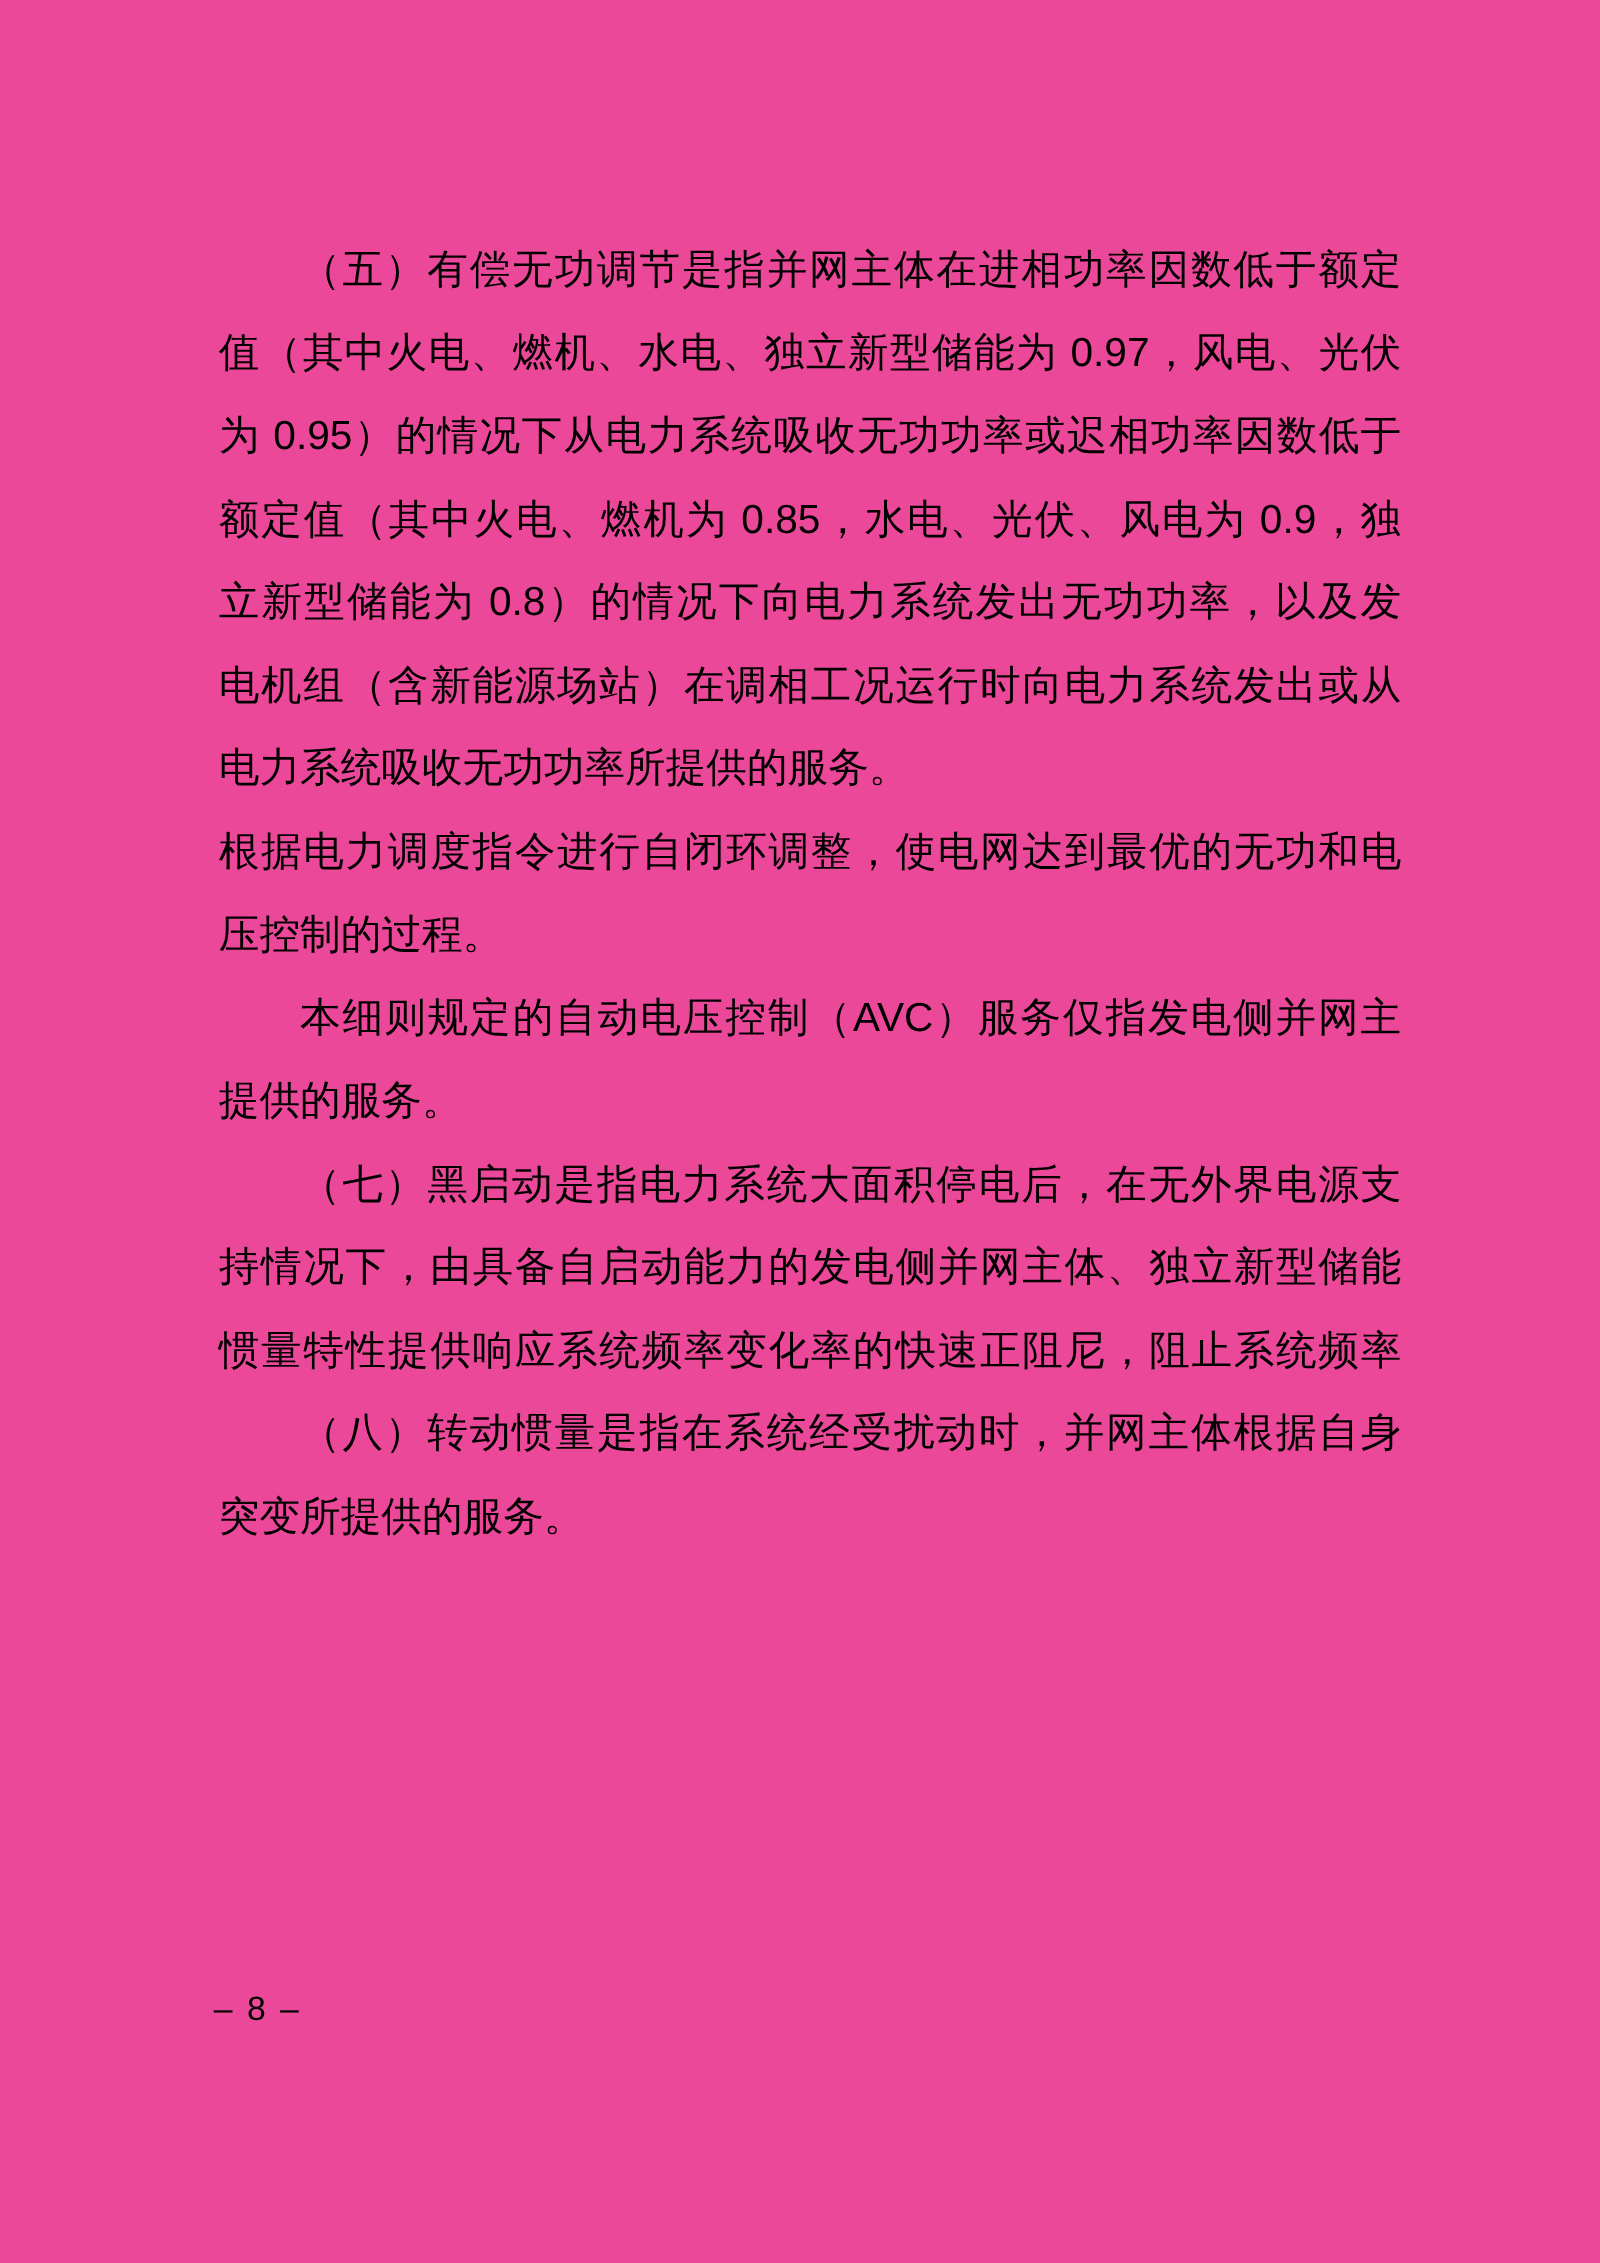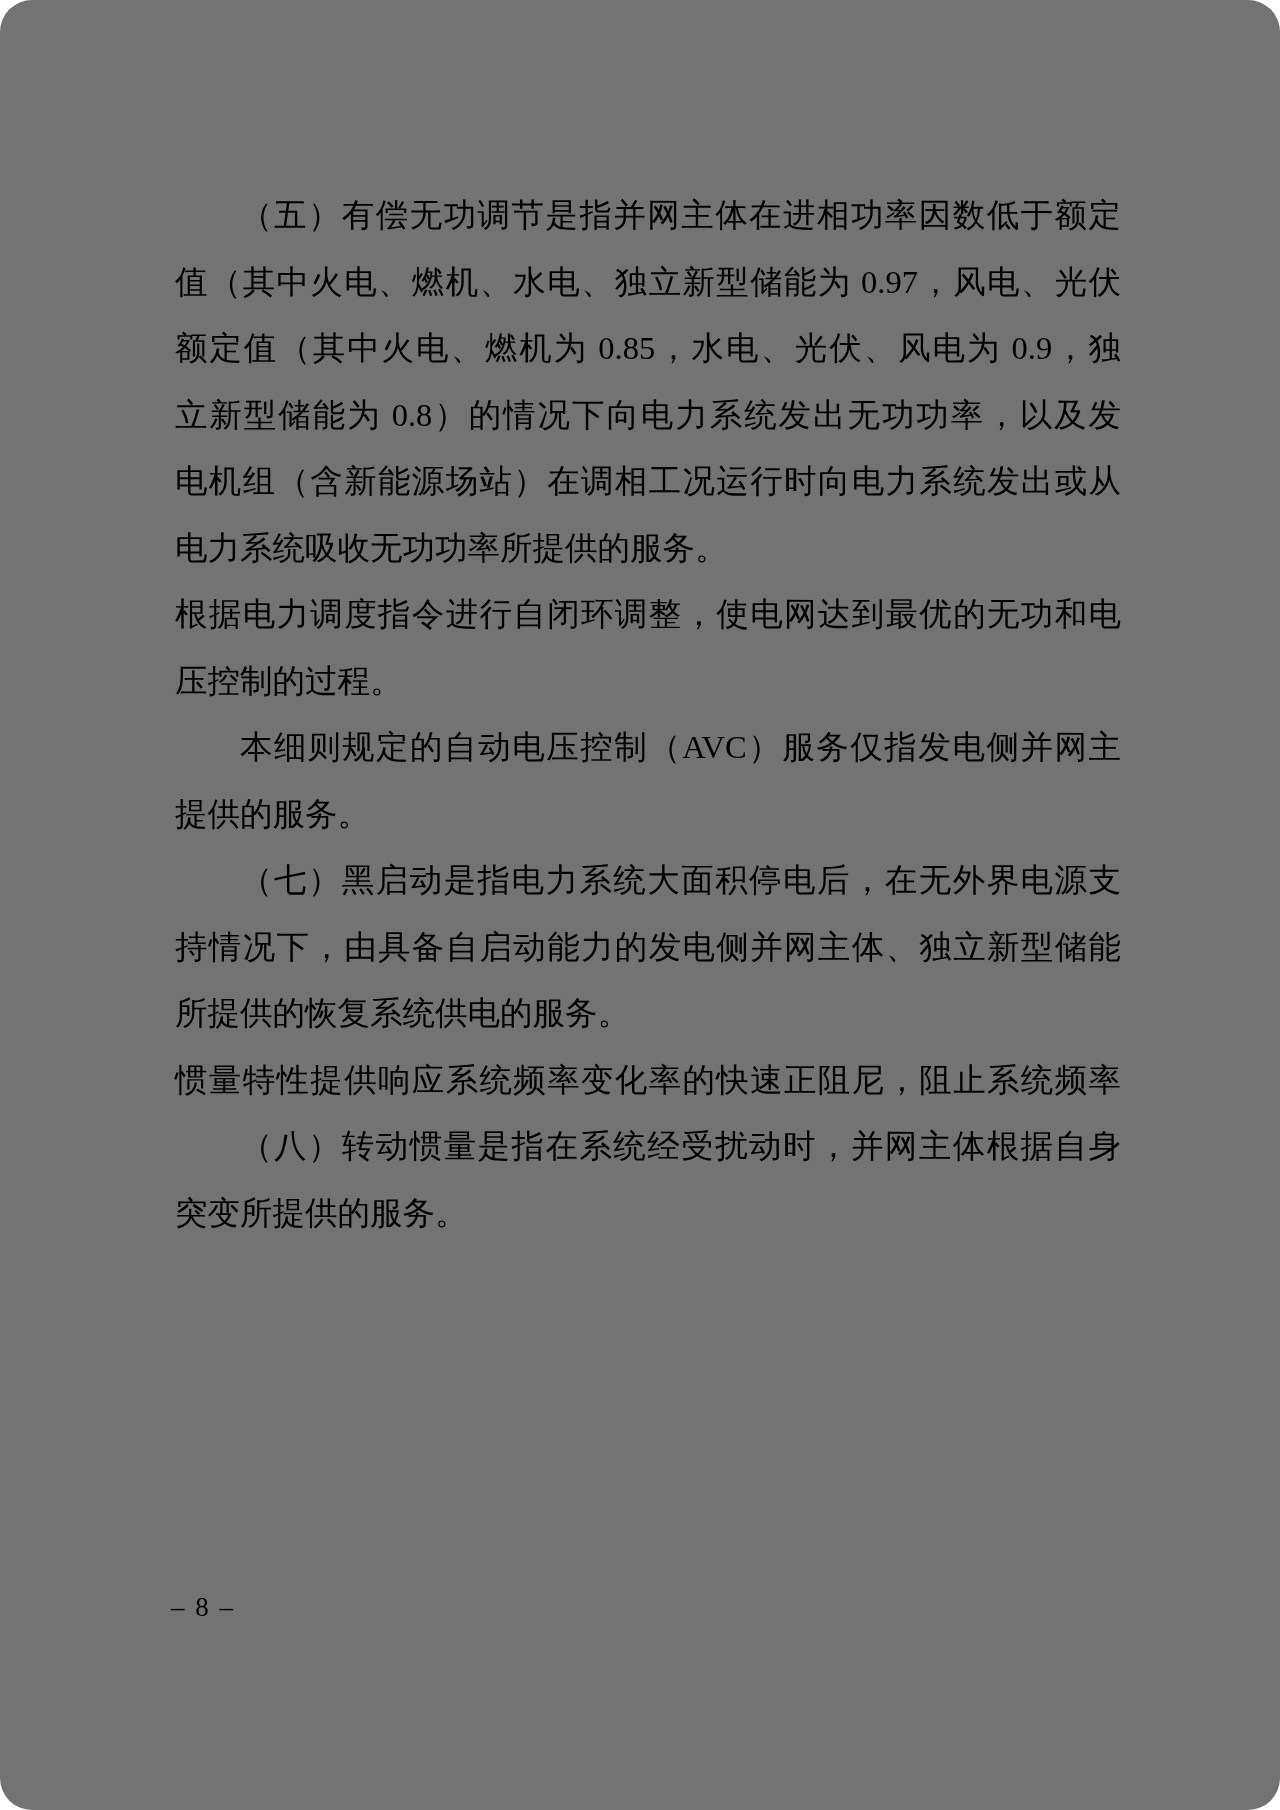--- a/index.html
+++ b/index.html
@@ -4,25 +4,24 @@
 <style>
   html, body {
     margin: 0;
     padding: 0;
     background: #ffffff;
   }
   .page {
     position: relative;
     width: 1280px;
     height: 1810px;
-    background: #737373;
+    background: #ec4899;
     color: #000000;
-    font-family: Liberation Serif, serif;
+    font-family: Liberation Sans, sans-serif;
     overflow: hidden;
-    border-radius: 32px;
   }
   .body-text {
     position: absolute;
     left: 175px;
     top: 182px;
     width: 946px;
     font-size: 32.5px;
     line-height: 66.5px;
     color: #000000;
   }
@@ -54,37 +53,37 @@
   }
 </style>
 </head>
 <body>
 
 <div class="page">
   <main class="body-text">
       <div class="paragraph">
         <div class="line indent">（五）有偿无功调节是指并网主体在进相功率因数低于额定</div>
         <div class="line">值（其中火电、燃机、水电、独立新型储能为 0.97，风电、光伏</div>
+        <div class="line">为 0.95）的情况下从电力系统吸收无功功率或迟相功率因数低于</div>
         <div class="line">额定值（其中火电、燃机为 0.85，水电、光伏、风电为 0.9，独</div>
         <div class="line">立新型储能为 0.8）的情况下向电力系统发出无功功率，以及发</div>
         <div class="line">电机组（含新能源场站）在调相工况运行时向电力系统发出或从</div>
         <div class="line para-last">电力系统吸收无功功率所提供的服务。</div>
       </div>
       <div class="paragraph">
         <div class="line">根据电力调度指令进行自闭环调整，使电网达到最优的无功和电</div>
         <div class="line para-last">压控制的过程。</div>
       </div>
       <div class="paragraph">
         <div class="line indent">本细则规定的自动电压控制（AVC）服务仅指发电侧并网主</div>
         <div class="line para-last">提供的服务。</div>
       </div>
       <div class="paragraph">
         <div class="line indent">（七）黑启动是指电力系统大面积停电后，在无外界电源支</div>
         <div class="line">持情况下，由具备自启动能力的发电侧并网主体、独立新型储能</div>
-        <div class="line para-last">所提供的恢复系统供电的服务。</div>
       </div>
       <div class="paragraph">
         <div class="line">惯量特性提供响应系统频率变化率的快速正阻尼，阻止系统频率</div>
         <div class="line indent">（八）转动惯量是指在系统经受扰动时，并网主体根据自身</div>
         <div class="line para-last">突变所提供的服务。</div>
       </div>
     </main>
   <div class="page-number">– 8 –</div>
 </div>
 

